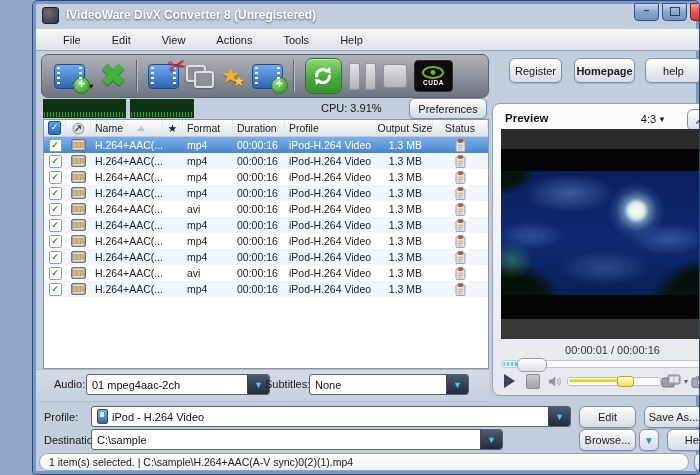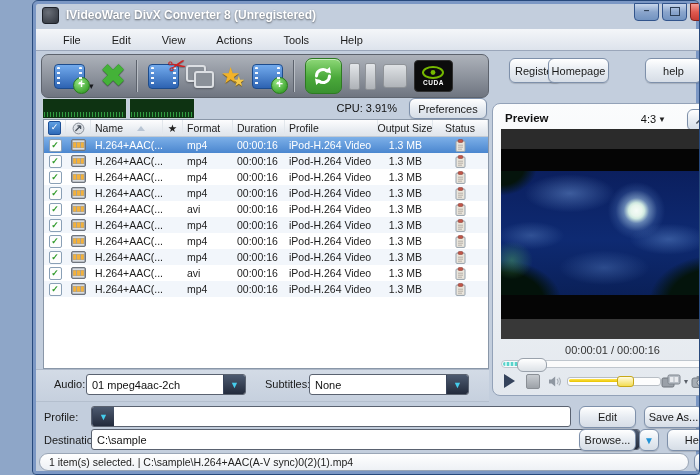--- a/index.html
+++ b/index.html
@@ -49,21 +49,21 @@
   .pauseic div{width:9px;height:25px;border-radius:2px;background:linear-gradient(180deg,#e3e6e9,#aeb2b7);border:1px solid #8f9398;}
   .stopic{width:22px;height:22px;border-radius:3px;background:linear-gradient(180deg,#dfe2e5,#b0b4b9);border:1px solid #8f9398;}
   .cuda{width:37px;height:30px;border-radius:4px;background:#0c0c0c;border:1px solid #2e2e2e;
     display:flex;flex-direction:column;align-items:center;justify-content:center;gap:0px;}
   .cuda .cl{color:#fff;font-size:6.5px;font-weight:bold;letter-spacing:.5px;line-height:7px;}
   
   .graph{position:absolute;top:97px;height:21px;background:#0e3312;border:1px solid #c9d1db;box-sizing:border-box;}
   .graph:after{content:"";position:absolute;left:1px;right:1px;bottom:1px;height:5px;
     background:repeating-linear-gradient(90deg,rgba(60,190,80,.75) 0 1px,rgba(20,80,30,.2) 1px 3px);}
   .g1{left:9px;width:85px;} .g2{left:96px;width:66px;}
-  .cpulabel{position:absolute;left:288px;top:101px;width:76px;text-align:right;font-size:11px;color:#111;}
+  .cpulabel{position:absolute;left:288px;top:101px;width:76px;font-size:11px;color:#111;}
   .btn{border-radius:6px;border:1px solid #7e90aa;background:linear-gradient(180deg,#ffffff,#e7ecf2 50%,#d6dde6);
     font-size:11px;color:#1a1a1a;display:flex;align-items:center;justify-content:center;box-sizing:border-box;
     box-shadow:0 1px 1px rgba(0,0,0,.15);}
   .prefbtn{position:absolute;left:376px;top:97px;width:78px;height:21px;}
   
   .ftable{position:absolute;left:10px;top:118px;width:446px;height:250px;background:#fff;border:1px solid #8a97a8;box-sizing:border-box;overflow:hidden;}
   .thead{display:flex;height:16px;background:linear-gradient(180deg,#fdfdfe,#e9edf2 60%,#dfe4ea);border-bottom:1px solid #c2cad4;font-size:10.5px;color:#222;}
   .thead .hc{display:flex;align-items:center;padding:0 4px;box-sizing:border-box;border-right:1px solid #e2e7ec;overflow:hidden;white-space:nowrap;}
   .c-sel{width:22px;flex:none;justify-content:center;}
   .c-type{width:25px;flex:none;justify-content:center;}
@@ -528,32 +528,32 @@
           <rect x="3.2" y="0.6" width="4.6" height="2.8" rx="0.9" fill="#c4574a" stroke="#8a3c32" stroke-width="0.6"></rect>
           <path d="M3 6.2h5M3 8.2h5M3 10.2h4" stroke="#a8a29a" stroke-width="0.8"></path>
         </svg>
       </div>
     </div>
       </div>
   </div>
 
   <div class="audiostrip"></div>
   <div class="flabel" style="left:21px;top:377px;">Audio:</div>
-  <div class="combo" style="left:53px;top:373px;width:160px;">
+  <div class="combo" style="left:53px;top:373px;width:184px;">
     <div class="ctext">01 mpeg4aac-2ch</div>
     <div class="arrowcap">▼</div>
   </div>
   <div class="flabel" style="left:232px;top:377px;">Subtitles:</div>
   <div class="combo" style="left:276px;top:373px;width:160px;">
     <div class="ctext">None</div>
     <div class="arrowcap">▼</div>
   </div>
 
   <div class="btn topbtn" style="left:476px;top:57px;width:53px;">Register</div>
-  <div class="btn topbtn" style="left:515px;top:57px;width:61px;">Homepage</div>
+  <div class="btn topbtn" style="left:541px;top:57px;width:61px;font-weight:bold;">Homepage</div>
   <div class="btn topbtn" style="left:612px;top:57px;width:57px;">help</div>
 
   <div class="preview">
     <div class="pvheader">Preview</div>
     <div class="pvaspect">
       <span>4:3</span>
       <span class="dn">▼</span>
     </div>
     <div class="btn detachbtn">
       <span style="font-size:12px;color:#4c545e;font-weight:bold;">↗</span>
@@ -597,30 +597,34 @@
           <circle cx="9" cy="7.6" r="3" fill="#dfe3e8" stroke="#6f767e"></circle>
           <circle cx="9" cy="7.6" r="1.3" fill="#8a9199"></circle>
         </svg>
         <span class="dncaret">▾</span>
       </div>
     </div>
   </div>
 
   <div class="flabel" style="left:11px;top:410px;">Profile:</div>
   <div class="combo" style="left:58px;top:405px;width:480px;">
+    <div class="ctext">
+      <span class="ipodicon"></span>
+      <span>iPod - H.264 Video</span>
+    </div>
     <div class="arrowcap">▼</div>
   </div>
   <div class="btn" style="position:absolute;left:546px;top:405px;width:57px;height:22px;">Edit</div>
   <div class="btn" style="position:absolute;left:611px;top:405px;width:59px;height:22px;">Save As...</div>
   <div class="btn" style="position:absolute;left:672px;top:405px;width:20px;height:22px;">
       <span class="smallarrowbtn">▼</span>
     </div>
 
   <div class="flabel" style="left:11px;top:433px;">Destination:</div>
-  <div class="combo" style="left:58px;top:428px;width:549px;justify-content:center;">
+  <div class="combo" style="left:58px;top:428px;width:412px;justify-content:center;">
     <div class="ctext">C:\sample</div>
     <div class="arrowcap">▼</div>
   </div>
   <div class="btn" style="position:absolute;left:546px;top:428px;width:57px;height:22px;">Browse...</div>
   <div class="btn" style="position:absolute;left:606px;top:428px;width:20px;height:22px;">
       <span class="smallarrowbtn">▼</span>
     </div>
   <div class="btn" style="position:absolute;left:634px;top:428px;width:58px;height:22px;">Help</div>
 
   <div class="statusbar">

